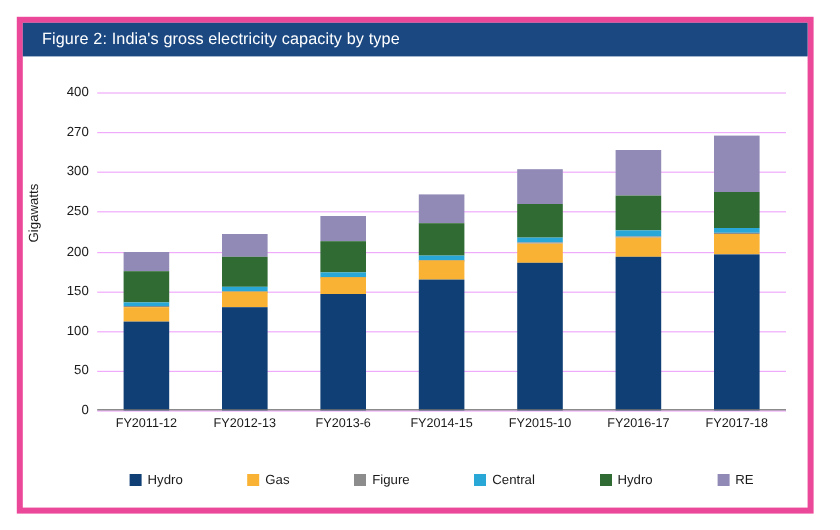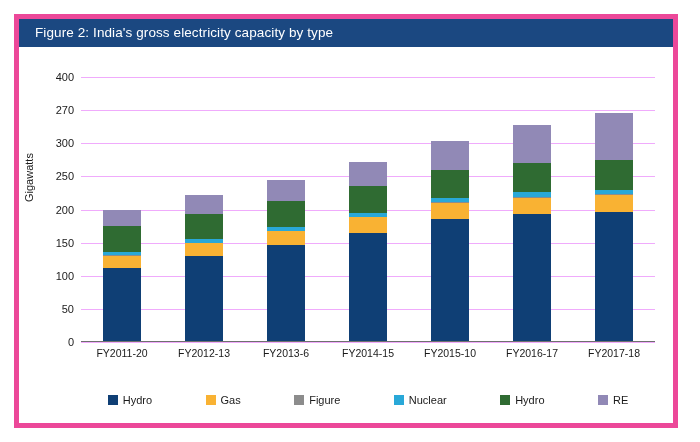--- a/index.html
+++ b/index.html
@@ -145,21 +145,21 @@
               <div class="seg" style="height: 0.6625px; background: rgb(140, 140, 140);"></div>
               <div class="seg" style="height: 4.6375px; background: rgb(41, 168, 216);"></div>
               <div class="seg" style="height: 29.8125px; background: rgb(47, 107, 50);"></div>
               <div class="seg" style="height: 46.375px; background: rgb(145, 137, 182);"></div>
             </div>
           </div>
         </div>
       <div class="axis-bottom"></div>
     </div>
     <div class="xlabels" id="xlabels">
-        <div class="xlab">FY2011-20</div>
+        <div class="xlab">FY2011-12</div>
         <div class="xlab">FY2012-13</div>
         <div class="xlab">FY2013-6</div>
         <div class="xlab">FY2014-15</div>
         <div class="xlab">FY2015-10</div>
         <div class="xlab">FY2016-17</div>
         <div class="xlab">FY2017-18</div>
       </div>
     <div class="legend" id="legend">
         <div class="leg-item">
           <span class="swatch" style="background: rgb(15, 63, 117);"></span>
@@ -168,21 +168,21 @@
         <div class="leg-item">
           <span class="swatch" style="background: rgb(249, 178, 51);"></span>
           <span class="leg-text">Gas</span>
         </div>
         <div class="leg-item">
           <span class="swatch" style="background: rgb(140, 140, 140);"></span>
           <span class="leg-text">Figure</span>
         </div>
         <div class="leg-item">
           <span class="swatch" style="background: rgb(41, 168, 216);"></span>
-          <span class="leg-text">Nuclear</span>
+          <span class="leg-text">Central</span>
         </div>
         <div class="leg-item">
           <span class="swatch" style="background: rgb(47, 107, 50);"></span>
           <span class="leg-text">Hydro</span>
         </div>
         <div class="leg-item">
           <span class="swatch" style="background: rgb(145, 137, 182);"></span>
           <span class="leg-text">RE</span>
         </div>
       </div>

